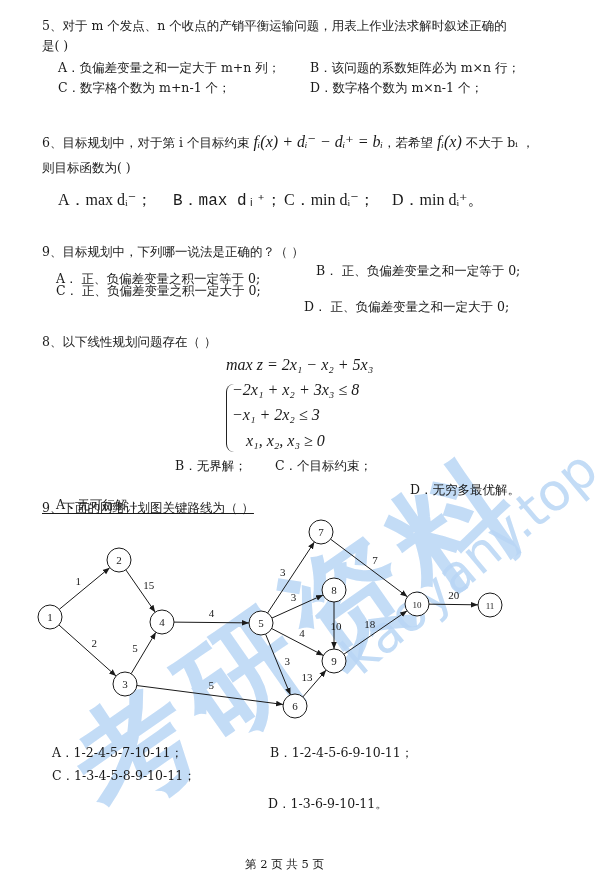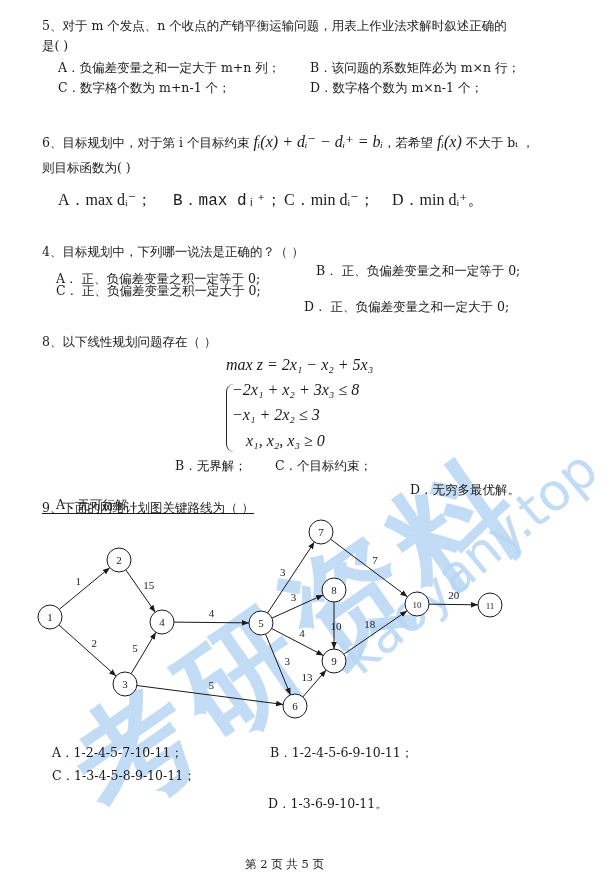--- a/index.html
+++ b/index.html
@@ -34,21 +34,21 @@
   <span class="math it">fᵢ(x) + dᵢ⁻ − dᵢ⁺ = bᵢ</span><span>，若希望</span>
   <span class="math it">fᵢ(x)</span>
   <span>不大于 bᵢ ，</span>
 </div>
 <div class="abs q" style="left:42px; top:160px;text-align:center;">则目标函数为(        )</div>
 <div class="abs opt math" style="left:58px; top:190px;">A．max dᵢ⁻；</div>
 <div class="abs opt math" style="left:173px; top:190px;font-family:Liberation Mono, monospace;">B．max dᵢ⁺；</div>
 <div class="abs opt math" style="left:284px; top:190px;">C．min dᵢ⁻；</div>
 <div class="abs opt math" style="left:392px; top:190px;">D．min dᵢ⁺。</div>
 
-<div class="abs q" style="left:42px; top:244px;">4、目标规划中，下列哪一说法是正确的？（        ）</div>
+<div class="abs q" style="left:42px; top:244px;">9、目标规划中，下列哪一说法是正确的？（        ）</div>
 <div class="abs opt" style="left:56px; top:271px;text-align:right;">A．  正、负偏差变量之积一定等于 0;</div>
 <div class="abs opt" style="left:316px; top:263px;">B．  正、负偏差变量之和一定等于 0;</div>
 <div class="abs opt" style="left:56px; top:283px;">C．  正、负偏差变量之积一定大于 0;</div>
 <div class="abs opt" style="left:304px; top:283px;margin-top:16px;">D．  正、负偏差变量之和一定大于 0;</div>
 
 <div class="abs q" style="left:42px; top:334px;">8、以下线性规划问题存在（      ）</div>
 <div class="abs math it" style="left:226px; top:356px;">max z = 2x₁ − x₂ + 5x₃</div>
 <div class="brace" style="top:384px; height:68px;"></div>
 <div class="abs math it" style="left:232px; top:381px;">−2x₁ + x₂ + 3x₃ ≤ 8</div>
 <div class="abs math it" style="left:232px; top:406px;">−x₁ + 2x₂ ≤ 3</div>

